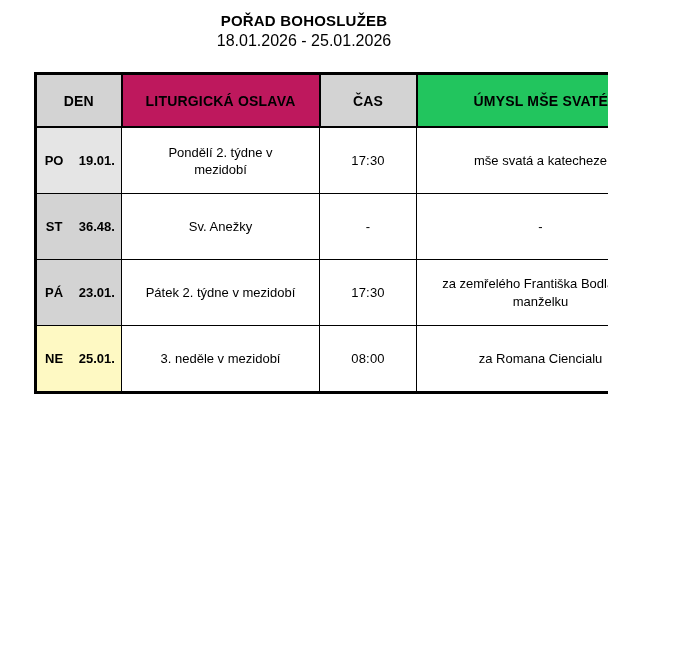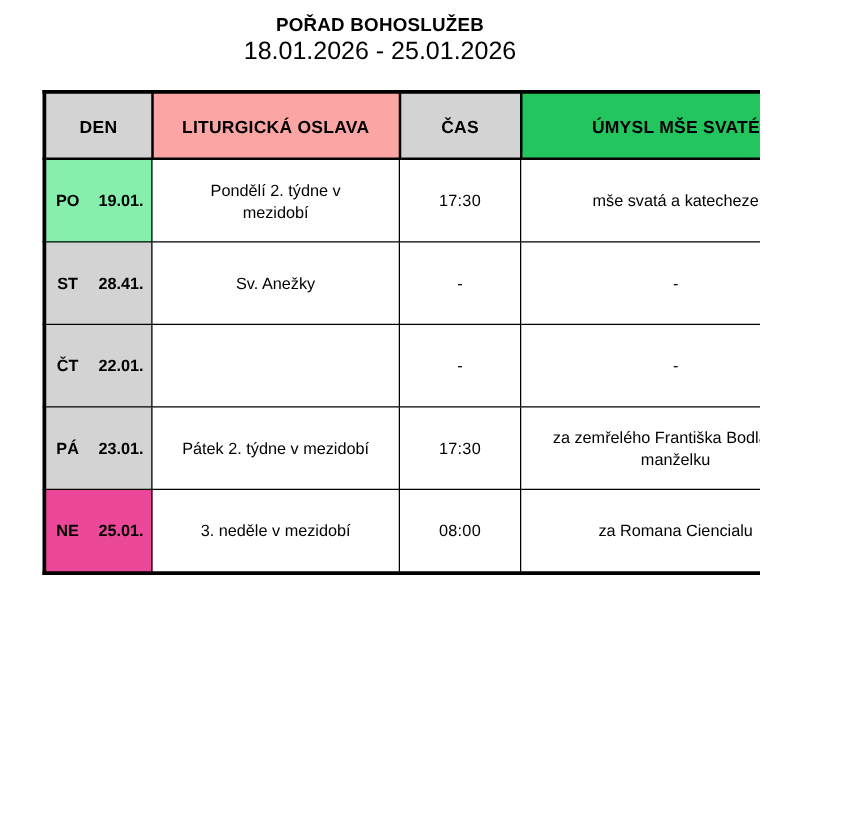--- a/index.html
+++ b/index.html
@@ -28,21 +28,21 @@
     line-height: 21px;
     letter-spacing: 0.2px;
   }
   .doc-subtitle {
     font-size: 15px;
     font-weight: bold;
     line-height: 21px;
     letter-spacing: 0.2px;
   }
   .doc-daterange {
-    font-size: 20px;
+    font-size: 16px;
     line-height: 20px;
   }
   table.schedule {
     border-collapse: collapse;
     table-layout: fixed;
     width: 630px;
     margin: 21px 0 0 34px;
     border: 3px solid #000;
   }
   table.schedule th {
@@ -102,65 +102,56 @@
   <table class="schedule">
     <colgroup>
       <col style="width:86px">
       <col style="width:198px">
       <col style="width:97px">
       <col style="width:249px">
     </colgroup>
     <thead>
       <tr>
         <th class="hdr" style="background: rgb(211, 211, 211);">DEN</th>
-        <th class="hdr" style="background: #fca5a5;">LITURGICKÁ OSLAVA</th>
+        <th class="hdr" style="background: #be185d;">LITURGICKÁ OSLAVA</th>
         <th class="hdr" style="background: rgb(211, 211, 211); margin-left: 20px;">ČAS</th>
         <th class="hdr" style="background: #22c55e;">ÚMYSL MŠE SVATÉ</th>
       </tr>
     </thead>
     <tbody>
       <tr>
-        <td class="day-cell" style="background: #86efac;">
+        <td class="day-cell" style="background: #e5e5e5;">
           <span class="day-abbr">PO</span>
           <span class="day-date">19.01.</span>
         </td>
         <td class="celebration-cell">Pondělí 2. týdne v
 mezidobí</td>
         <td class="time-cell">17:30</td>
         <td class="intention-cell">mše svatá a katecheze</td>
       </tr>
       <tr>
         <td class="day-cell" style="background: rgb(211, 211, 211);">
           <span class="day-abbr">ST</span>
-          <span class="day-date">28.41.</span>
+          <span class="day-date">36.48.</span>
         </td>
         <td class="celebration-cell">Sv. Anežky</td>
-        <td class="time-cell">-</td>
-        <td class="intention-cell">-</td>
-      </tr>
-      <tr>
-        <td class="day-cell" style="background: rgb(211, 211, 211);">
-          <span class="day-abbr">ČT</span>
-          <span class="day-date">22.01.</span>
-        </td>
-        <td class="celebration-cell"></td>
         <td class="time-cell">-</td>
         <td class="intention-cell">-</td>
       </tr>
       <tr>
         <td class="day-cell" style="background: rgb(211, 211, 211);">
           <span class="day-abbr">PÁ</span>
           <span class="day-date">23.01.</span>
         </td>
         <td class="celebration-cell">Pátek 2. týdne v mezidobí</td>
         <td class="time-cell">17:30</td>
         <td class="intention-cell">za zemřelého Františka Bodláka a manželku</td>
       </tr>
       <tr>
-        <td class="day-cell" style="background: #ec4899; text-align: center;">
+        <td class="day-cell" style="background: #fef9c3; text-align: center;">
           <span class="day-abbr">NE</span>
           <span class="day-date">25.01.</span>
         </td>
         <td class="celebration-cell">3. neděle v mezidobí</td>
         <td class="time-cell">08:00</td>
         <td class="intention-cell">za Romana Ciencialu</td>
       </tr>
     </tbody>
   </table>
 

